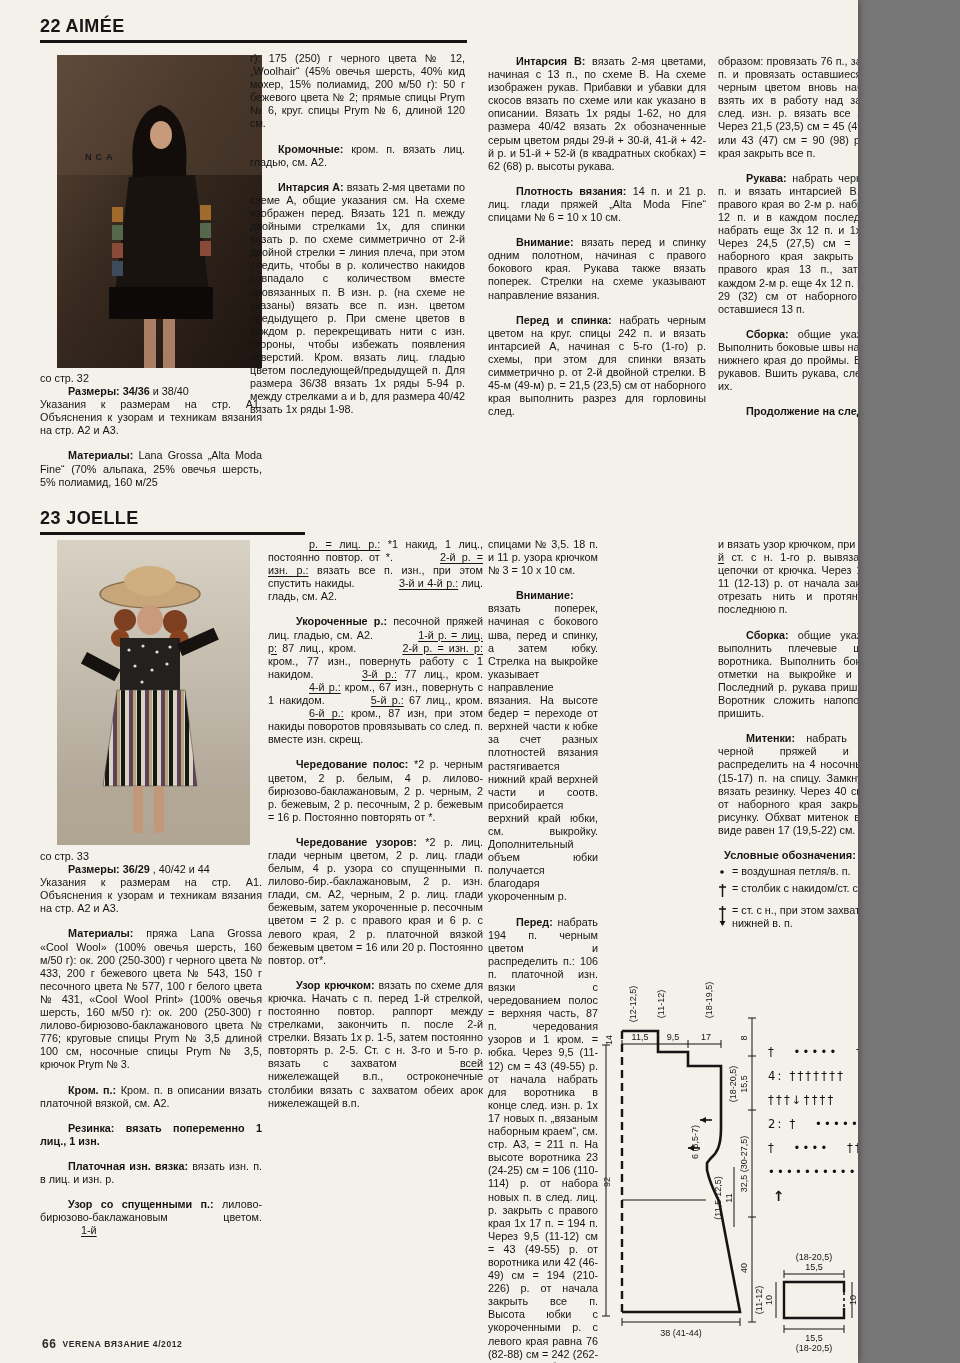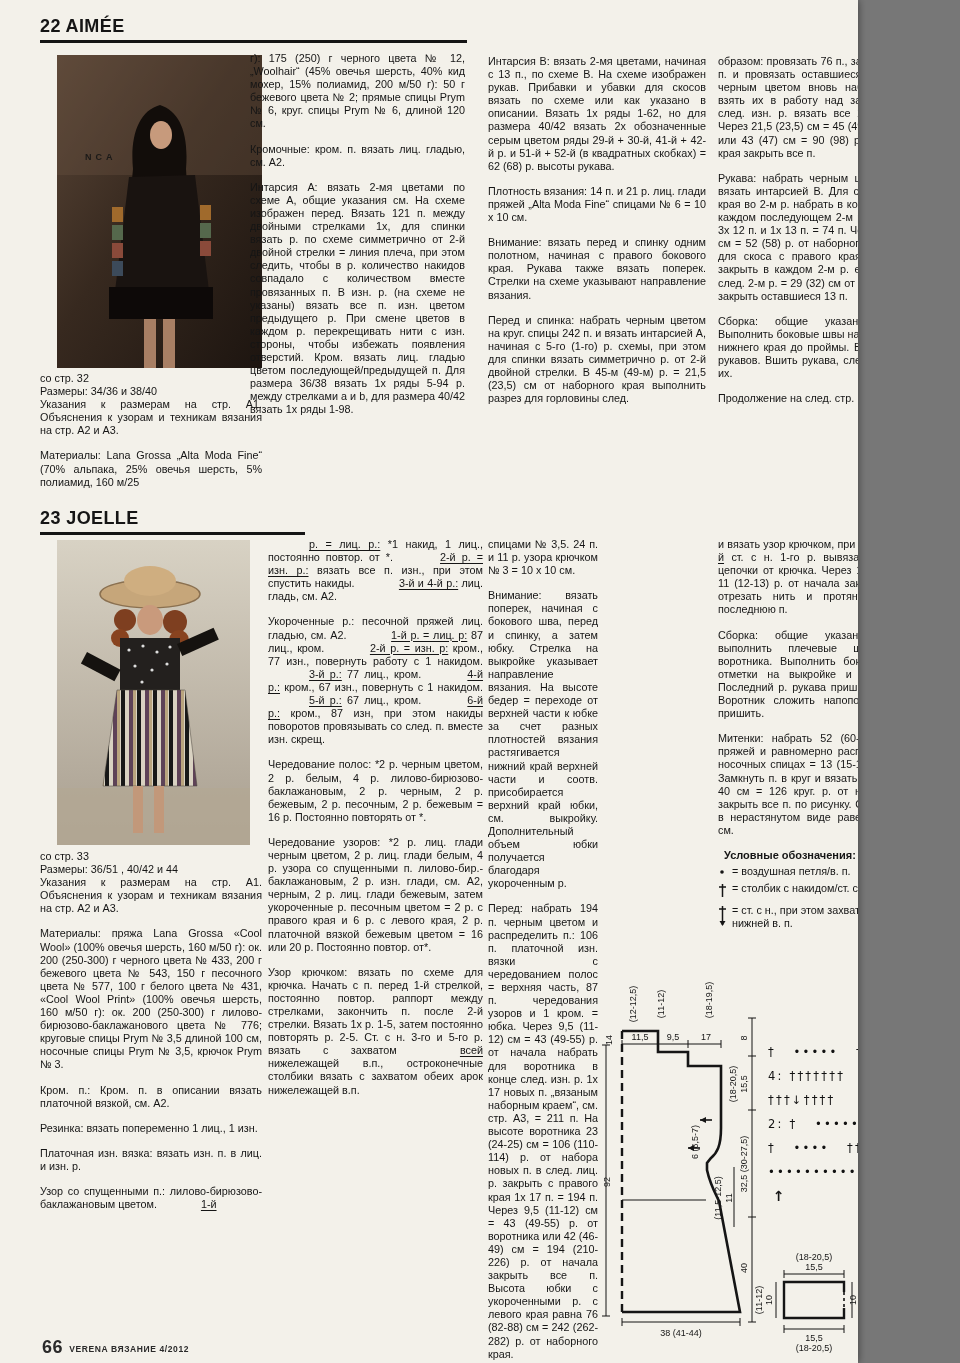--- a/index.html
+++ b/index.html
@@ -4,34 +4,34 @@
 <style>
   html,body{margin:0;padding:0;background:#777;}
   .page{position:relative;width:858px;height:1363px;background:#f3f1ea;
         font-family:"Liberation Sans",sans-serif;color:#151515;overflow:hidden;
         box-shadow:0 0 8px rgba(0,0,0,.5);}
   .sec-title{position:absolute;font-size:18px;font-weight:bold;letter-spacing:.4px;
         border-bottom:3.5px solid #151515;padding-bottom:3px;}
   .col{position:absolute;}
   .para{font-size:10.8px;line-height:13.1px;text-align:justify;margin:0 0 12px 0;}
   .para.tight{margin-bottom:0;}
-  .para b{font-weight:normal;}
+  .para b{font-weight:bold;margin-left:28px;}
   .para u{text-underline-offset:1.5px;margin-left:41px;}
   .photo{position:absolute;overflow:hidden;background:#14b8a6;}
   .legend-title{font-size:11px;font-weight:bold;margin:2px 0 4px 6px;}
   .legend-row{display:flex;align-items:flex-start;font-size:10.8px;line-height:13px;margin-bottom:3px;}
   .legend-sym{width:14px;flex:0 0 14px;padding-top:1px;}
   .chart{position:absolute;left:768px;top:1040px;width:172px;}
   .chart-row{font-family:"DejaVu Sans",sans-serif;font-size:11.5px;letter-spacing:2.2px;
         line-height:24px;white-space:pre;color:#111;}
   .chart-arrows{font-family:"DejaVu Sans",sans-serif;font-size:14px;font-weight:bold;
         white-space:pre;margin-top:4px;}
   .footer{position:absolute;left:42px;top:1337px;font-size:8.5px;letter-spacing:.6px;
         font-weight:bold;color:#2a2a2a;}
-  .footer .pg{font-size:18px;margin-right:6px;vertical-align:-1px;}
+  .footer .pg{font-size:12px;margin-right:6px;vertical-align:-1px;}
   svg text{font-family:"Liberation Sans",sans-serif;font-size:9px;fill:#151515;}
 </style>
 </head>
 <body>
 
 <div class="page">
 
   <div class="sec-title" style="left:40px;top:16px;width:427px;">22 AIMÉE</div>
 
   <div class="photo" style="left:57px;top:55px;width:205px;height:313px;">
@@ -128,40 +128,40 @@
       <rect x="30" y="112" width="38" height="13" fill="#15120f" transform="rotate(28 30 112)"></rect>
       <rect x="120" y="104" width="40" height="13" fill="#15120f" transform="rotate(-24 120 104)"></rect>
       <path d="M60,150 L128,150 L140,246 L46,246 z" fill="url(#skirtStripes)" stroke="#4a443c" stroke-width=".5"></path>
       <rect x="76" y="246" width="10" height="47" fill="#c2987a"></rect>
       <rect x="97" y="246" width="10" height="47" fill="#c2987a"></rect>
     </svg>
   </div>
 
   <div class="col" style="left:40px;top:850px;width:222px;">
       <div class="para tight">со стр. 33</div>
-      <div class="para tight"><b>Размеры: 36/51 </b>, 40/42 и 44</div>
+      <div class="para tight"><b>Размеры: 36/29 </b>, 40/42 и 44</div>
       <div class="para">Указания к размерам на стр. А1. Объяснения к узорам и техникам вязания на стр. А2 и А3.</div>
       <div class="para"><b>Материалы: </b>пряжа Lana Grossa «Cool Wool» (100% овечья шерсть, 160 м/50 г): ок. 200 (250-300) г черного цвета № 433, 200 г бежевого цвета № 543, 150 г песочного цвета № 577, 100 г белого цвета № 431, «Cool Wool Print» (100% овечья шерсть, 160 м/50 г): ок. 200 (250-300) г лилово-бирюзово-баклажанового цвета № 776; круговые спицы Prym № 3,5 длиной 100 см, носочные спицы Prym № 3,5, крючок Prym № 3.</div>
       <div class="para"><b>Кром. п.: </b>Кром. п. в описании вязать платочной вязкой, см. А2.</div>
       <div class="para"><b>Резинка: вязать попеременно 1 лиц., 1 изн.</b></div>
       <div class="para"><b>Платочная изн. вязка: </b>вязать изн. п. в лиц. и изн. р.</div>
       <div class="para"><b>Узор со спущенными п.: </b>лилово-бирюзово-баклажановым цветом. <u>1-й</u></div>
     </div>
 
   <div class="col" style="left:268px;top:538px;width:215px;">
       <div class="para"><u>р. = лиц. р.:</u> *1 накид, 1 лиц., постоянно повтор. от *. <u>2-й р. = изн. р.:</u> вязать все п. изн., при этом спустить накиды. <u>3-й и 4-й р.:</u> лиц. гладь, см. А2.</div>
       <div class="para"><b>Укороченные р.: </b>песочной пряжей лиц. гладью, см. А2. <u>1-й р. = лиц. р:</u> 87 лиц., кром. <u>2-й р. = изн. р:</u> кром., 77 изн., повернуть работу с 1 накидом. <u>3-й р.:</u> 77 лиц., кром. <u>4-й р.:</u> кром., 67 изн., повернуть с 1 накидом. <u>5-й р.:</u> 67 лиц., кром. <u>6-й р.:</u> кром., 87 изн, при этом накиды поворотов провязывать со след. п. вместе изн. скрещ.</div>
       <div class="para"><b>Чередование полос: </b>*2 р. черным цветом, 2 р. белым, 4 р. лилово-бирюзово-баклажановым, 2 р. черным, 2 р. бежевым, 2 р. песочным, 2 р. бежевым = 16 р. Постоянно повторять от *.</div>
       <div class="para"><b>Чередование узоров: </b>*2 р. лиц. глади черным цветом, 2 р. лиц. глади белым, 4 р. узора со спущенными п. лилово-бир.-баклажановым, 2 р. изн. глади, см. А2, черным, 2 р. лиц. глади бежевым, затем укороченные р. песочным цветом = 2 р. с правого края и 6 р. с левого края, 2 р. платочной вязкой бежевым цветом = 16 или 20 р. Постоянно повтор. от*.</div>
       <div class="para"><b>Узор крючком: </b>вязать по схеме для крючка. Начать с п. перед 1-й стрелкой, постоянно повтор. раппорт между стрелками, закончить п. после 2-й стрелки. Вязать 1х р. 1-5, затем постоянно повторять р. 2-5. Ст. с н. 3-го и 5-го р. вязать с захватом <u>всей</u> нижележащей в.п., остроконечные столбики вязать с захватом обеих арок нижележащей в.п.</div>
     </div>
 
   <div class="col" style="left:488px;top:538px;width:218px;">
     <div style="float:right;width:108px;height:390px;margin-top:420px;"></div>
-  <div class="para">спицами № 3,5. 24 п. и 11 р. узора крючком № 3 = 10 х 10 см.</div>
+  <div class="para">спицами № 3,5. 18 п. и 11 р. узора крючком № 3 = 10 х 10 см.</div>
       <div class="para"><b>Внимание: </b>вязать поперек, начиная с бокового шва, перед и спинку, а затем юбку. Стрелка на выкройке указывает направление вязания. На высоте бедер = переходе от верхней части к юбке за счет разных плотностей вязания растягивается нижний край верхней части и соотв. присобирается верхний край юбки, см. выкройку. Дополнительный объем юбки получается благодаря укороченным р.</div>
       <div class="para"><b>Перед: </b>набрать 194 п. черным цветом и распределить п.: 106 п. платочной изн. вязки с чередованием полос = верхняя часть, 87 п. чередования узоров и 1 кром. = юбка. Через 9,5 (11-12) см = 43 (49-55) р. от начала набрать для воротника в конце след. изн. р. 1х 17 новых п. „вязаным наборным краем“, см. стр. А3, = 211 п. На высоте воротника 23 (24-25) см = 106 (110-114) р. от набора новых п. в след. лиц. р. закрыть с правого края 1х 17 п. = 194 п. Через 9,5 (11-12) см = 43 (49-55) р. от воротника или 42 (46-49) см = 194 (210-226) р. от начала закрыть все п. Высота юбки с укороченными р. с левого края равна 76 (82-88) см = 242 (262-282) р. от наборного края.</div>
     </div>
 
   <div class="col" style="left:718px;top:538px;width:218px;">
     <div>
         <div class="para">и вязать узор крючком, при этом <u>1-й</u> ст. с н. 1-го р. вывязать из 5-й в.п. цепочки от крючка. Через 10 (11-12) см = 11 (12-13) р. от начала закончить работу, отрезать нить и протянуть ее через последнюю п.</div>
         <div class="para"><b>Сборка: </b>общие указания см. А3. выполнить плечевые швы и швы воротника. Выполнить боковые швы до отметки на выкройке и швы рукавов. Последний р. рукава пришить к проймам. Воротник сложить напополам внутрь и пришить.</div>
         <div class="para"><b>Митенки: </b>набрать 52 (60-68) п. черной пряжей и равномерно распределить на 4 носочных спицах = 13 (15-17) п. на спицу. Замкнуть п. в круг и вязать резинку. Через 40 см = 126 круг. р. от наборного края закрыть все п. по рисунку. Обхват митенок в нерастянутом виде равен 17 (19,5-22) см.</div>
       </div>

